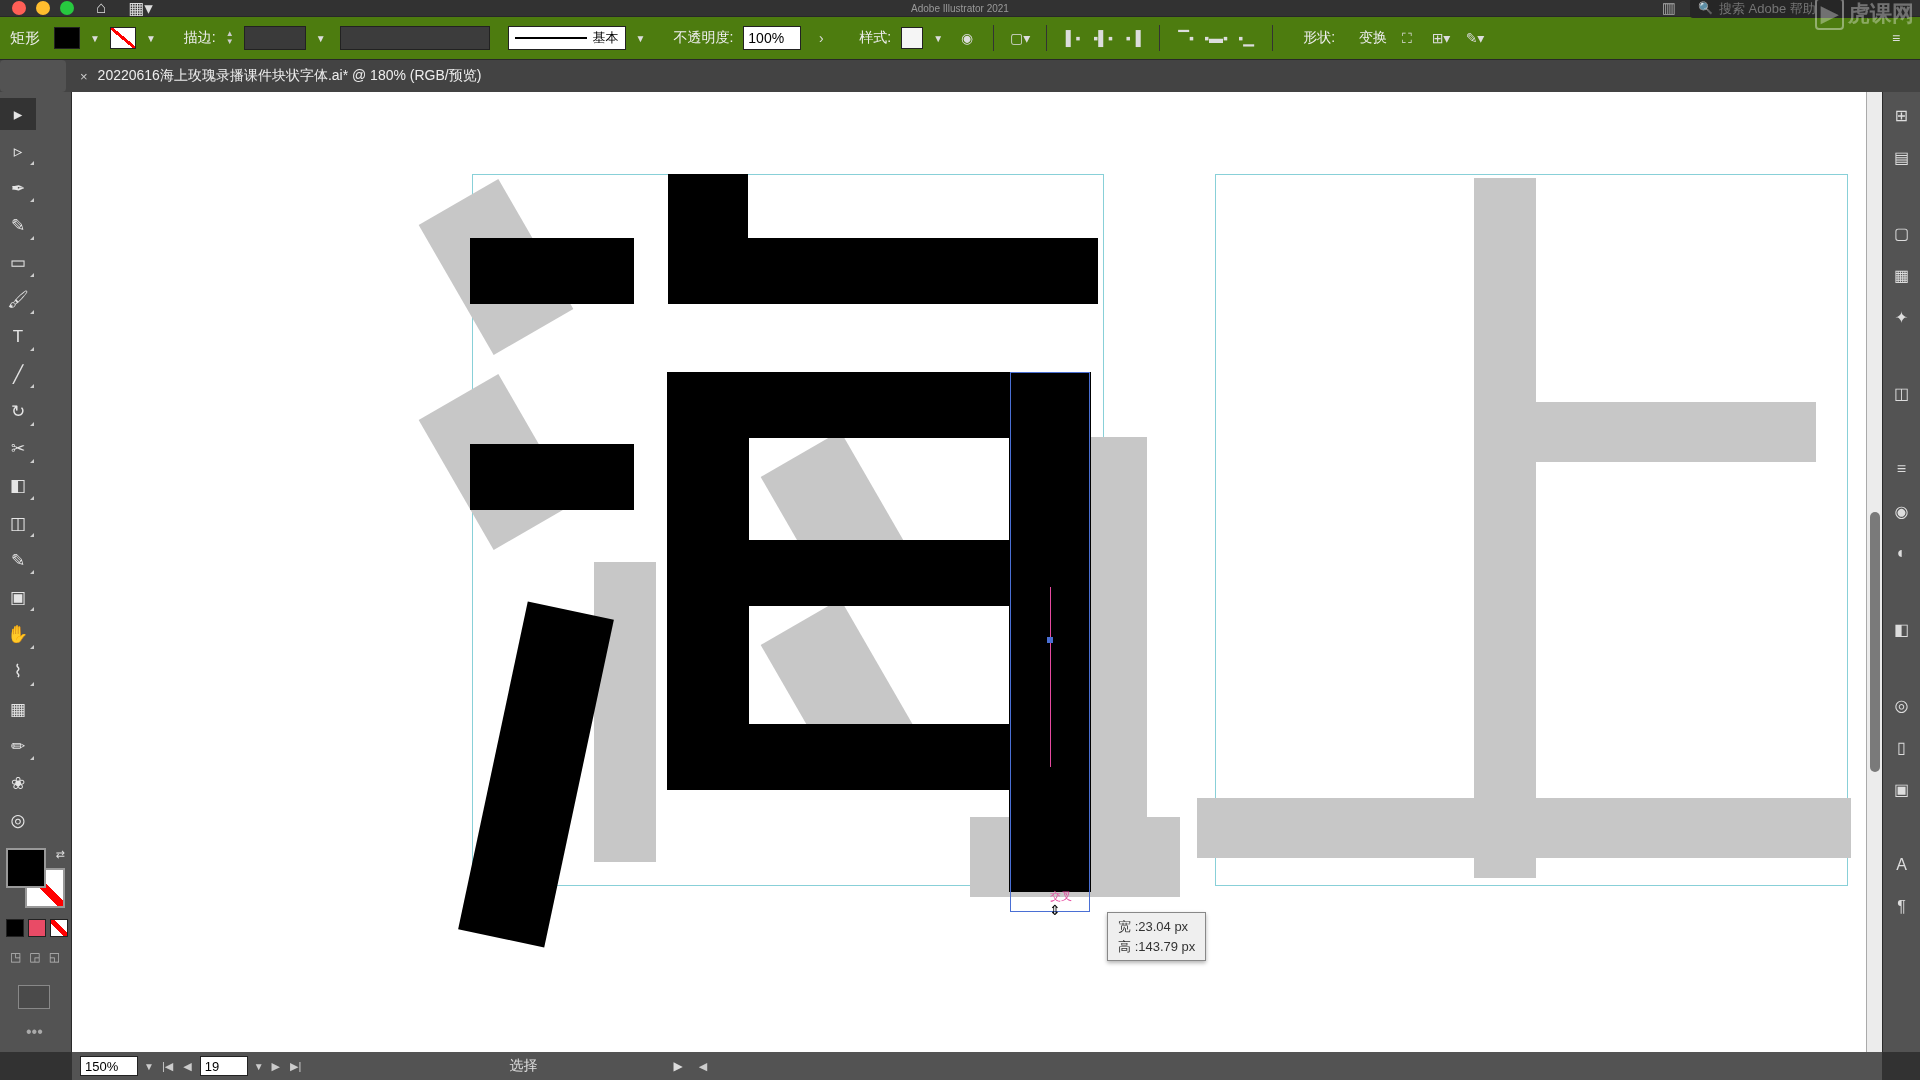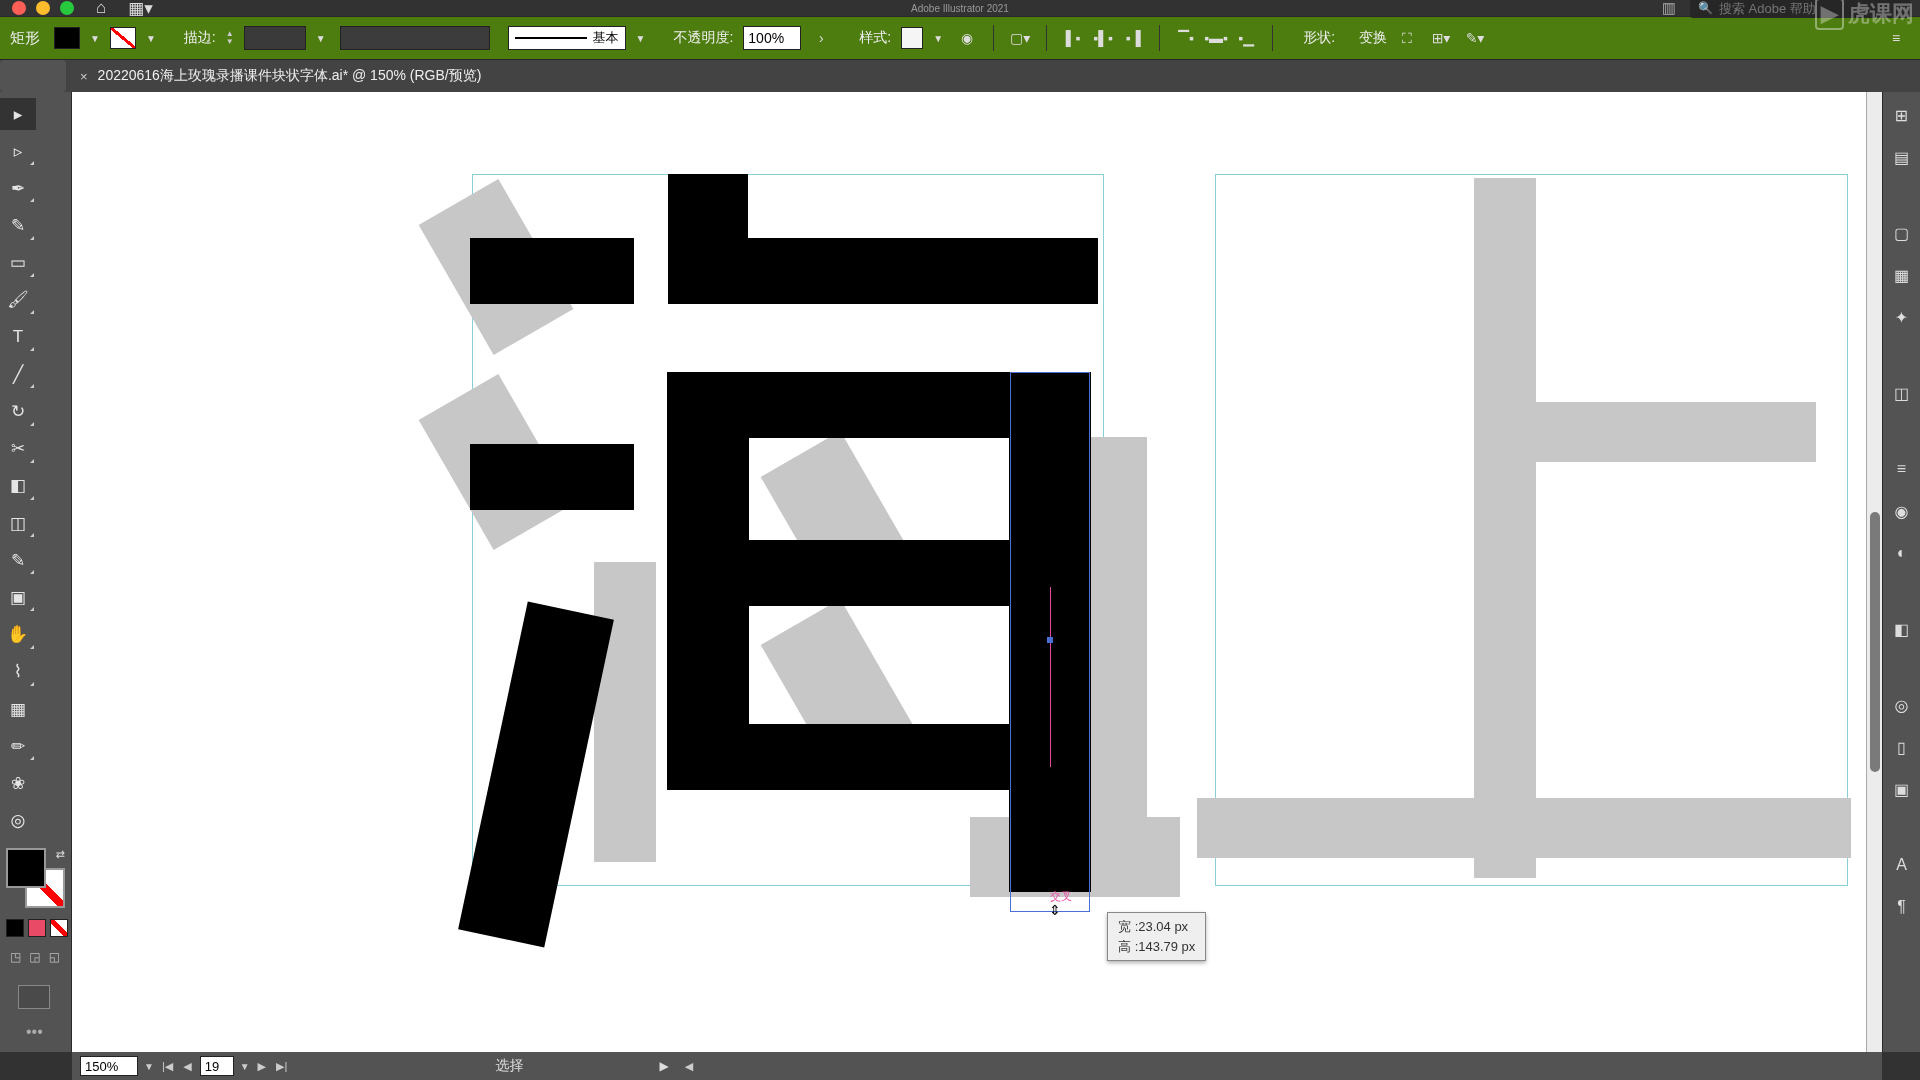--- a/index.html
+++ b/index.html
@@ -119,21 +119,21 @@
 .cursor-arrows { position:absolute; left:977px; top:810px; font-size:14px; color:#000; }
 
 
 .tooltip { position:absolute; left:1035px; top:820px; background:#efefef; border:1px solid #888; box-shadow:0 2px 4px rgba(0,0,0,0.3); padding:4px 10px; font-size:13px; color:#333; line-height:1.5;}
 
 
 .statusbar { position:absolute; left:72px; right:38px; bottom:0; height:28px; background:#535353; display:flex; align-items:center; padding:0 8px; color:#ddd; font-size:14px; gap:6px;}
 .zoom-input { width:58px; height:20px; background:#fff; color:#000; border:1px solid #222; font-size:13px; padding:0 4px;}
 .sb-chev { font-size:10px; color:#ccc;}
 .nav-btn { font-size:11px; color:#ccc; padding:0 2px;}
-.artb-input { width:34px; height:20px; background:#fff; color:#000; border:1px solid #222; font-size:13px; padding:0 4px;}
+.artb-input { width:48px; height:20px; background:#fff; color:#000; border:1px solid #222; font-size:13px; padding:0 4px;}
 .sb-mode { margin-left:200px; }
 .sb-play { margin-left:130px; font-size:12px;}
 </style>
 </head>
 <body>
 
 <div class="titlebar">
   <div class="traffic-lights">
     <div class="dot red"></div>
     <div class="dot yellow"></div>
@@ -198,21 +198,21 @@
   <span class="ctrl-icon-btn">⛶</span>
   <span class="ctrl-icon-btn">⊞▾</span>
   <span class="ctrl-icon-btn">✎▾</span>
   <span class="ctrl-icon-btn corner-icon">≡</span>
 </div>
 
 <div class="left-stub"></div>
 <div class="tabstrip">
   <div class="tab">
     <span class="close">×</span>
-    <span>20220616海上玫瑰录播课件块状字体.ai* @ 150% (RGB/预览)</span>
+    <span>20220616海上玫瑰录播课件块状字体.ai* @ 180% (RGB/预览)</span>
   </div>
 </div>
 
 <div class="toolbox">
   <div class="tool sel">▸</div>
   <div class="tool">▹<span class="corner"></span></div>
   <div class="tool">✒<span class="corner"></span></div>
   <div class="tool">✎<span class="corner"></span></div>
   <div class="tool">▭<span class="corner"></span></div>
   <div class="tool">🖌<span class="corner"></span></div>

